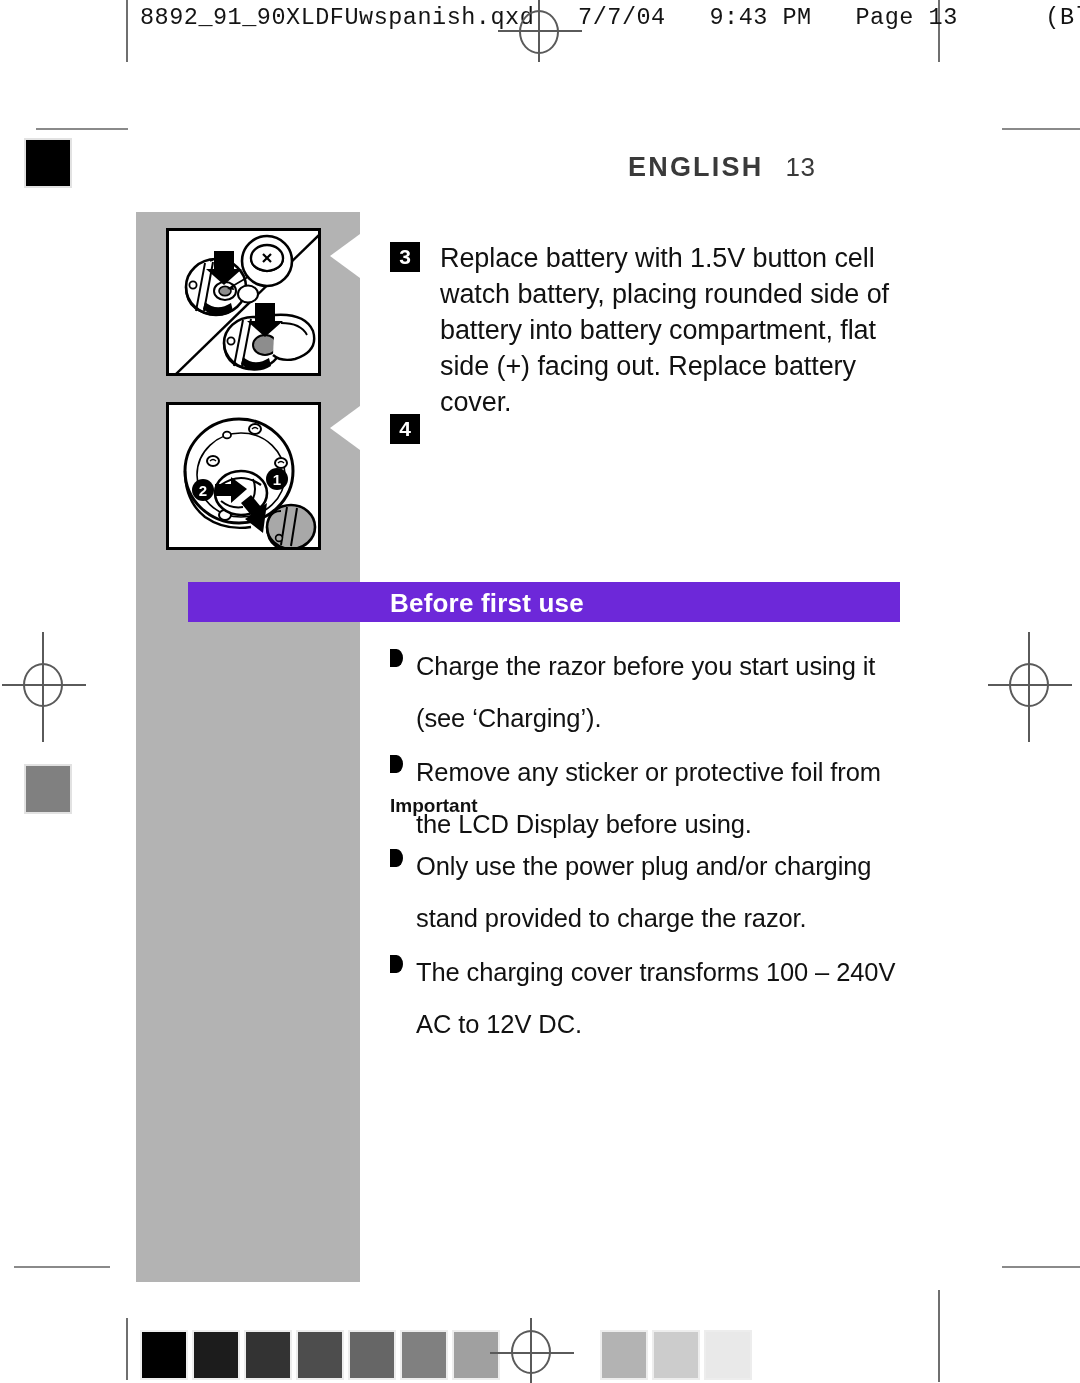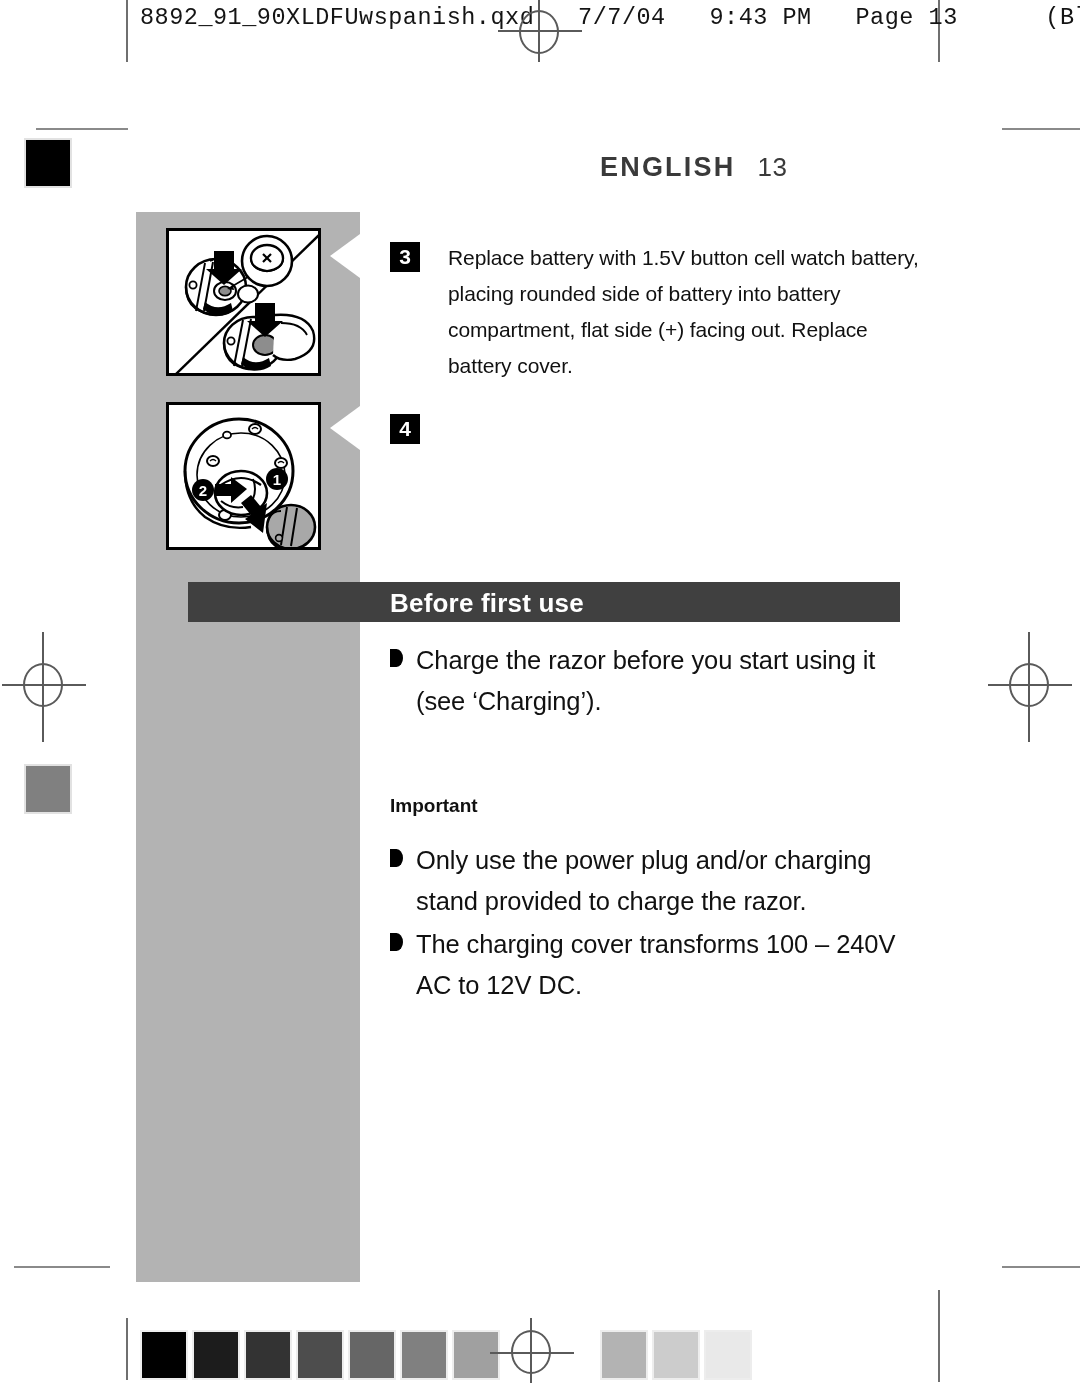--- a/index.html
+++ b/index.html
@@ -94,21 +94,21 @@
     position: absolute;
     background: #ffffff;
     border: 3px solid #000000;
     box-sizing: border-box;
     overflow: hidden;
   }
 
   
   .page-heading {
     position: absolute;
-    left: 600px; top: 152px;
+    left: 628px; top: 152px;
     width: 380px;
     font-size: 27px;
     font-weight: bold;
     letter-spacing: 2.2px;
     color: #3a3a3a;
   }
   .page-heading .folio {
     font-weight: normal;
     letter-spacing: 0.5px;
     margin-left: 22px;
@@ -126,33 +126,33 @@
     width: 30px; height: 30px;
     background: #000000;
     color: #ffffff;
     font-size: 21px;
     font-weight: bold;
     text-align: center;
     line-height: 30px;
     margin-top: 2px;
   }
   .step-body {
-    margin-left: 28px;
-    font-size: 21px;
+    margin-left: 20px;
+    font-size: 27px;
     line-height: 36px;
     color: #111111;
     letter-spacing: -0.1px;
   }
 
   
   .section-bar {
     position: absolute;
     left: 188px; top: 582px;
     width: 712px; height: 40px;
-    background: #404040;
+    background: #6d28d9;
   }
   .section-bar .bar-title {
     position: absolute;
     left: 202px; top: 6px;
     color: #ffffff;
     font-size: 26px;
     font-weight: bold;
     letter-spacing: 0.2px;
   }
 
@@ -169,21 +169,21 @@
   .bullet-glyph {
     flex: 0 0 auto;
     width: 13px; height: 18px;
     background: #000000;
     border-radius: 0 50% 50% 0 / 0 50% 50% 0;
     margin-top: 9px;
     margin-right: 13px;
   }
   .bullet-text {
     font-size: 25.5px;
-    line-height: 41px;
+    line-height: 52px;
     color: #111111;
     letter-spacing: -0.1px;
   }
   .subhead {
     position: absolute;
     font-size: 19px;
     font-weight: bold;
     color: #111111;
   }
 
@@ -353,20 +353,24 @@
 </div>
 
 <div class="section-bar">
   <div class="bar-title">Before first use</div>
 </div>
 
 <div class="bullet-list" style="left:390px; top:640px;">
   <div class="bullet-item">
     <span class="bullet-glyph"></span>
     <span class="bullet-text">Charge the razor before you start using it (see ‘Charging’).</span>
+  </div>
+  <div class="bullet-item">
+    <span class="bullet-glyph"></span>
+    <span class="bullet-text">Remove any sticker or protective foil from the LCD Display before using.</span>
   </div>
 </div>
 
 <div class="subhead" style="left:390px; top:795px;">Important</div>
 
 <div class="bullet-list" style="left:390px; top:840px;">
   <div class="bullet-item">
     <span class="bullet-glyph"></span>
     <span class="bullet-text">Only use the power plug and/or charging stand provided to charge the razor.</span>
   </div>

